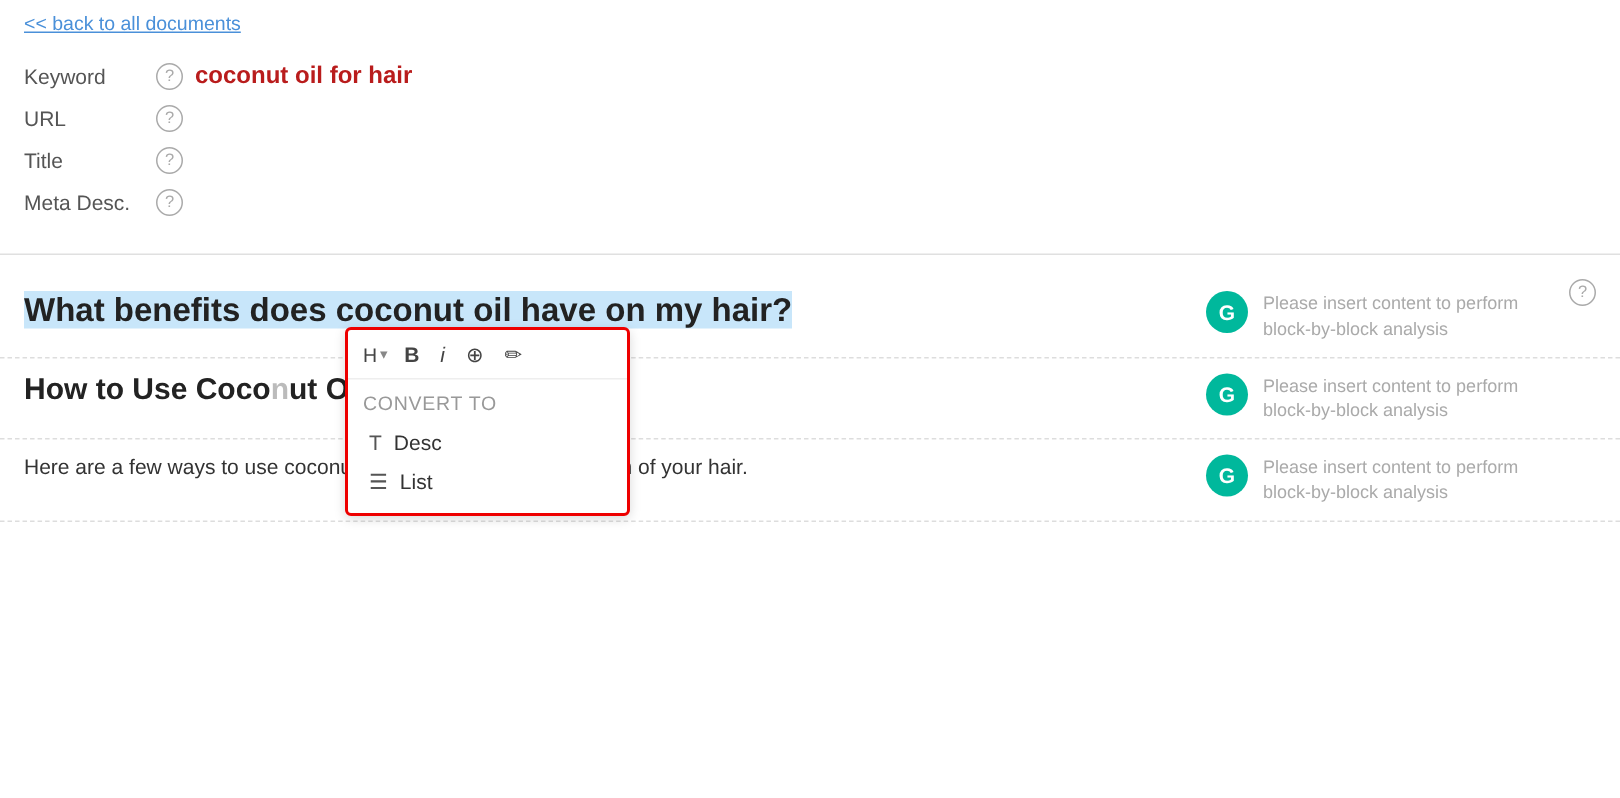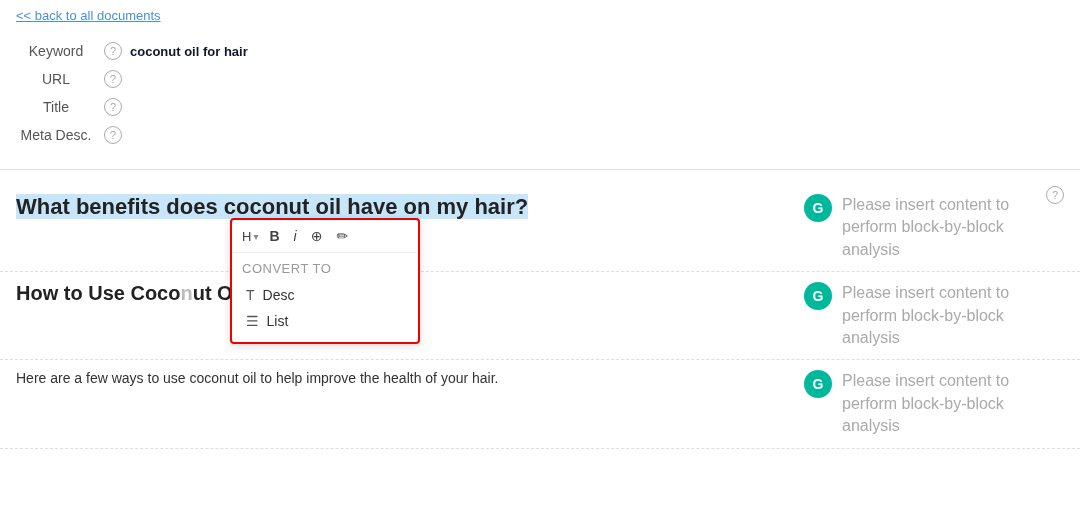--- a/index.html
+++ b/index.html
@@ -29,21 +29,20 @@
       font-size: 13px;
     }
     .meta-section {
       padding: 6px 16px 12px 16px;
     }
     .meta-row {
       display: flex;
       align-items: center;
       padding: 5px 0;
       gap: 8px;
-      text-align: center;
     }
     .meta-label {
       width: 80px;
       color: #555;
       font-size: 14px;
     }
     .meta-help {
       color: #aaa;
       font-size: 13px;
       cursor: pointer;
@@ -52,22 +51,22 @@
       border: 1.5px solid #aaa;
       border-radius: 50%;
       display: inline-flex;
       align-items: center;
       justify-content: center;
       font-size: 11px;
       flex-shrink: 0;
     }
     .meta-value {
       font-weight: bold;
-      font-size: 13px;
-      color: #0f172a;
+      font-size: 16px;
+      color: #b91c1c;
     }
     .divider {
       border: none;
       border-top: 1px solid #e0e0e0;
       margin: 8px 0;
     }
     .content-area {
       display: flex;
       flex-direction: column;
       padding: 0;
@@ -83,21 +82,21 @@
       flex: 1;
       padding-right: 10px;
     }
     .content-right {
       display: flex;
       align-items: flex-start;
       gap: 10px;
       min-width: 260px;
     }
     .analysis-note {
-      font-size: 16px;
+      font-size: 12px;
       color: #aaa;
       max-width: 180px;
       line-height: 1.4;
     }
     .g-icon {
       width: 28px;
       height: 28px;
       background: #00b89c;
       border-radius: 50%;
       display: flex;

